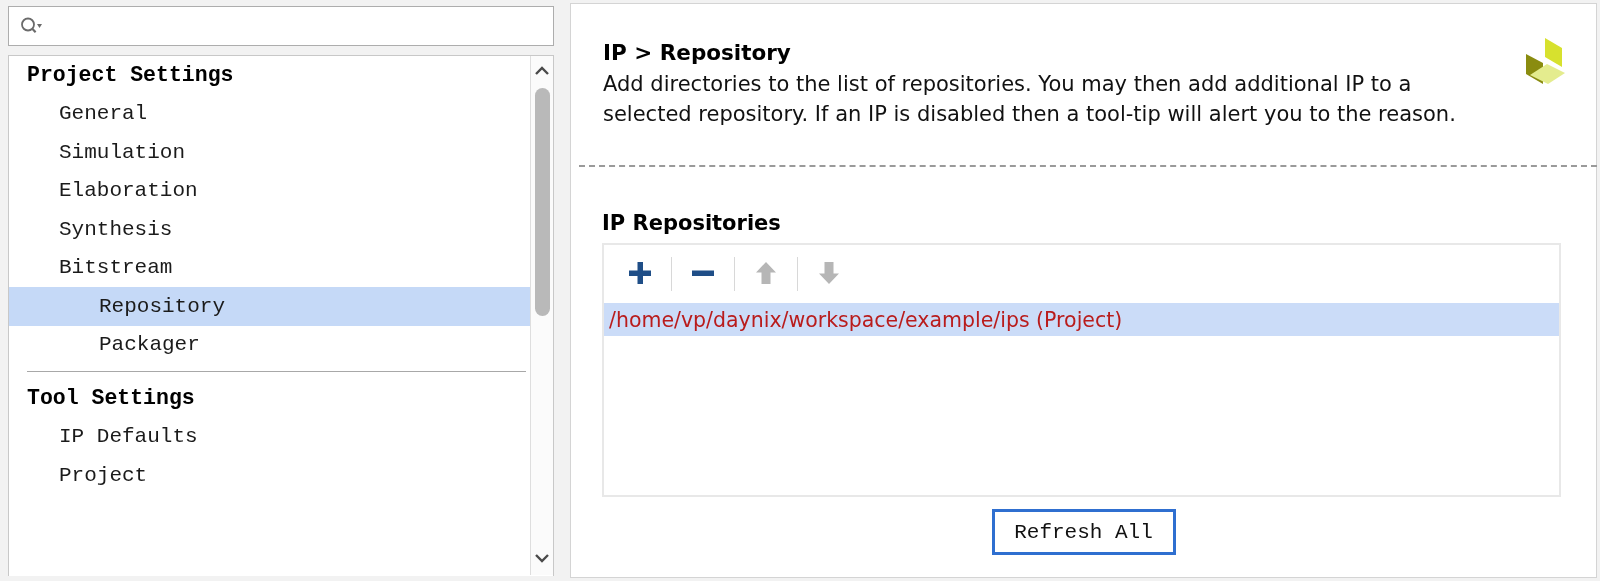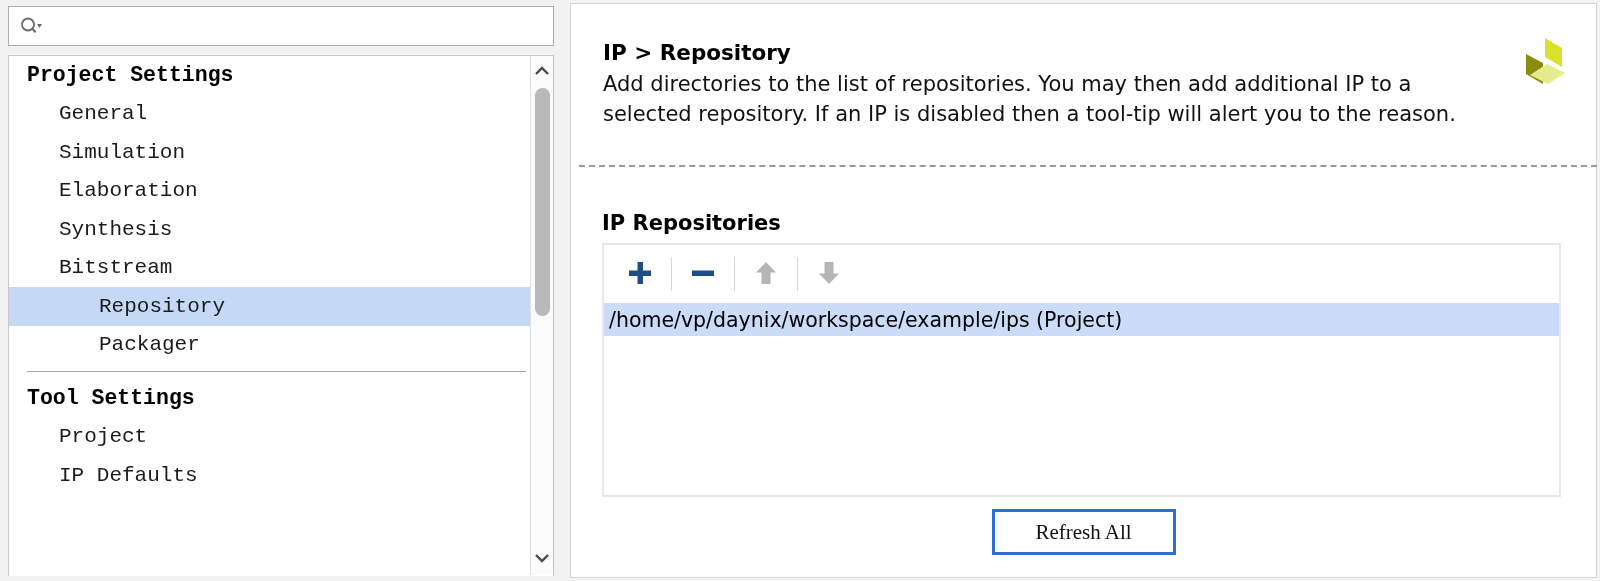--- a/index.html
+++ b/index.html
@@ -255,41 +255,41 @@
     background: #ffffff;
     height: 192px;
     overflow: hidden;
   }
   .list-row {
     height: 33px;
     display: flex;
     align-items: center;
     padding-left: 5px;
     font-size: 20.5px;
-    color: #000000;
+    color: #b91c1c;
     white-space: nowrap;
   }
   .list-row.selected {
     background: #cbdcf8;
   }
 
   .refresh-wrap {
     position: absolute;
     left: 0;
     top: 505px;
     width: 1025px;
     display: flex;
     justify-content: center;
   }
   .refresh-btn {
     min-width: 184px;
     height: 46px;
     background: #ffffff;
     border: 3px solid #2f6fd0;
-    font-family: Liberation Serif, serif;
+    font-family: Liberation Mono, monospace;
     font-size: 21px;
     color: #111111;
     cursor: pointer;
     box-sizing: border-box;
     padding: 0 16px;
   }
 </style>
 </head>
 <body>
 
@@ -345,25 +345,25 @@
           <span>Packager</span>
         </div>
 
         <div class="tree-sep"></div>
 
         <div class="tree-row group">
           <span>Tool Settings</span>
         </div>
 
         <div class="tree-row child">
+          <span>IP Defaults</span>
+        </div>
+
+        <div class="tree-row child">
           <span>Project</span>
-        </div>
-
-        <div class="tree-row child">
-          <span>IP Defaults</span>
         </div>
 
       </div>
 
       <div class="vscroll">
         <div class="vscroll-btn up">
           <span>
             <svg width="20" height="14" viewBox="0 0 20 14">
               <polyline points="4,10 10,4 16,10" fill="none" stroke="#4a4a4a" stroke-width="2.4"></polyline>
             </svg>

